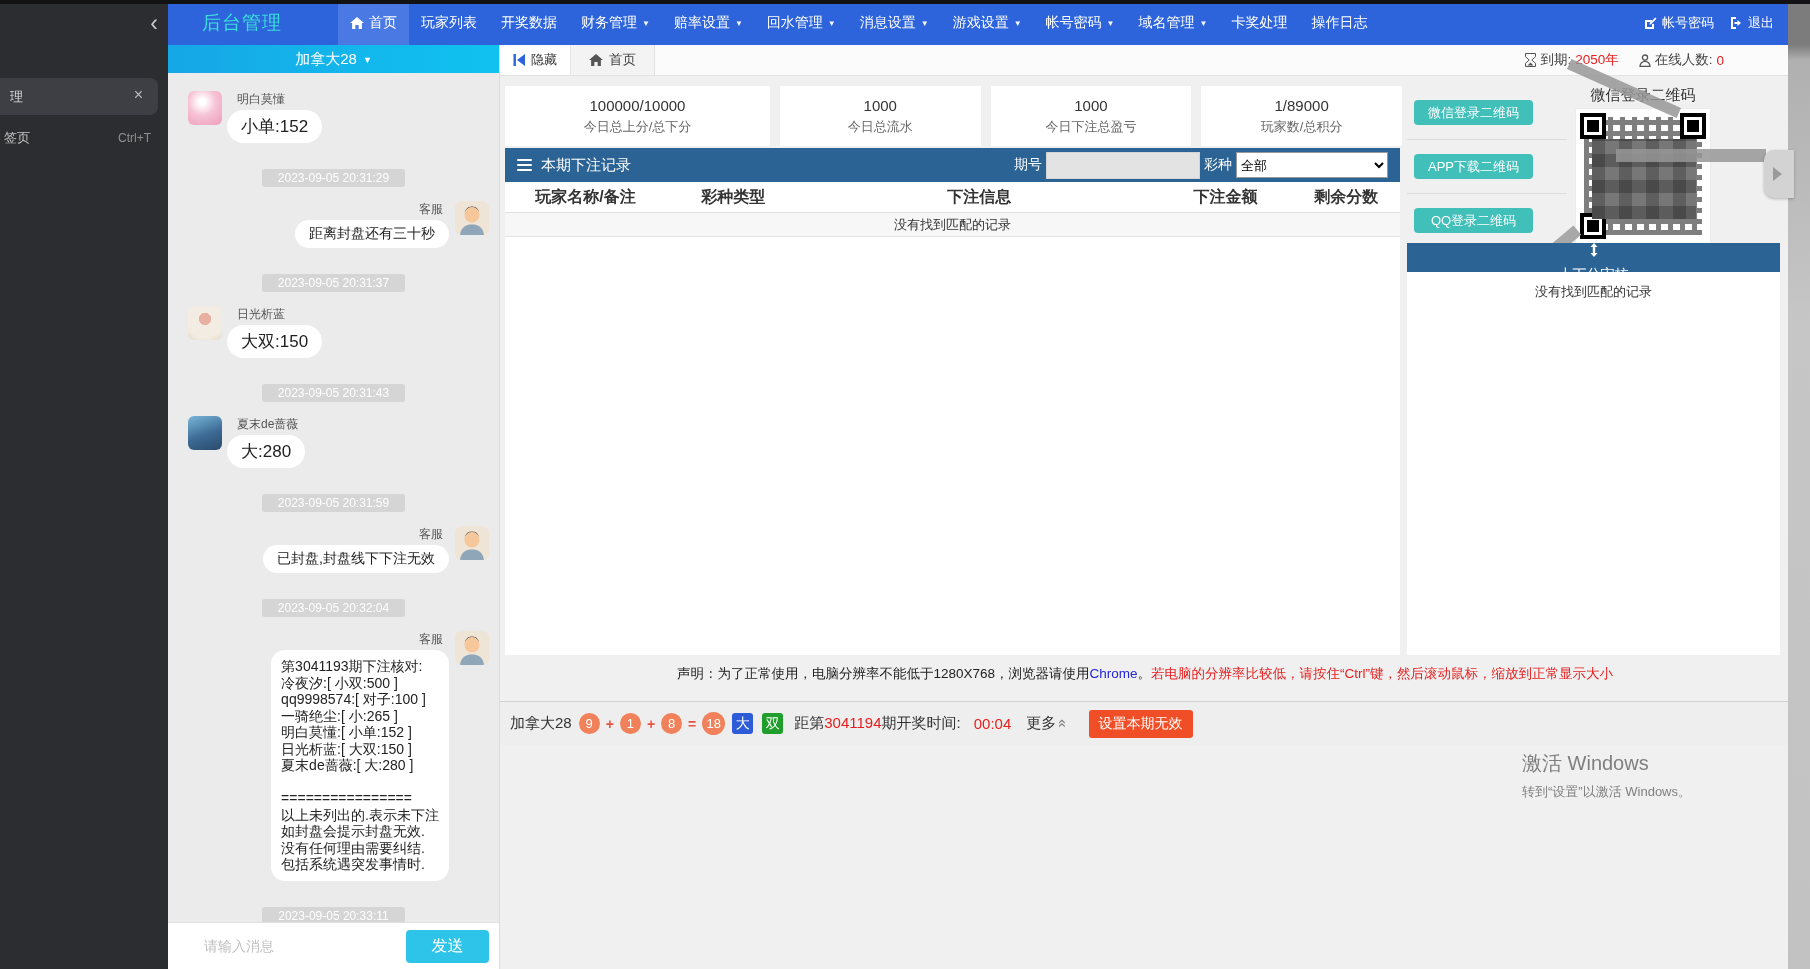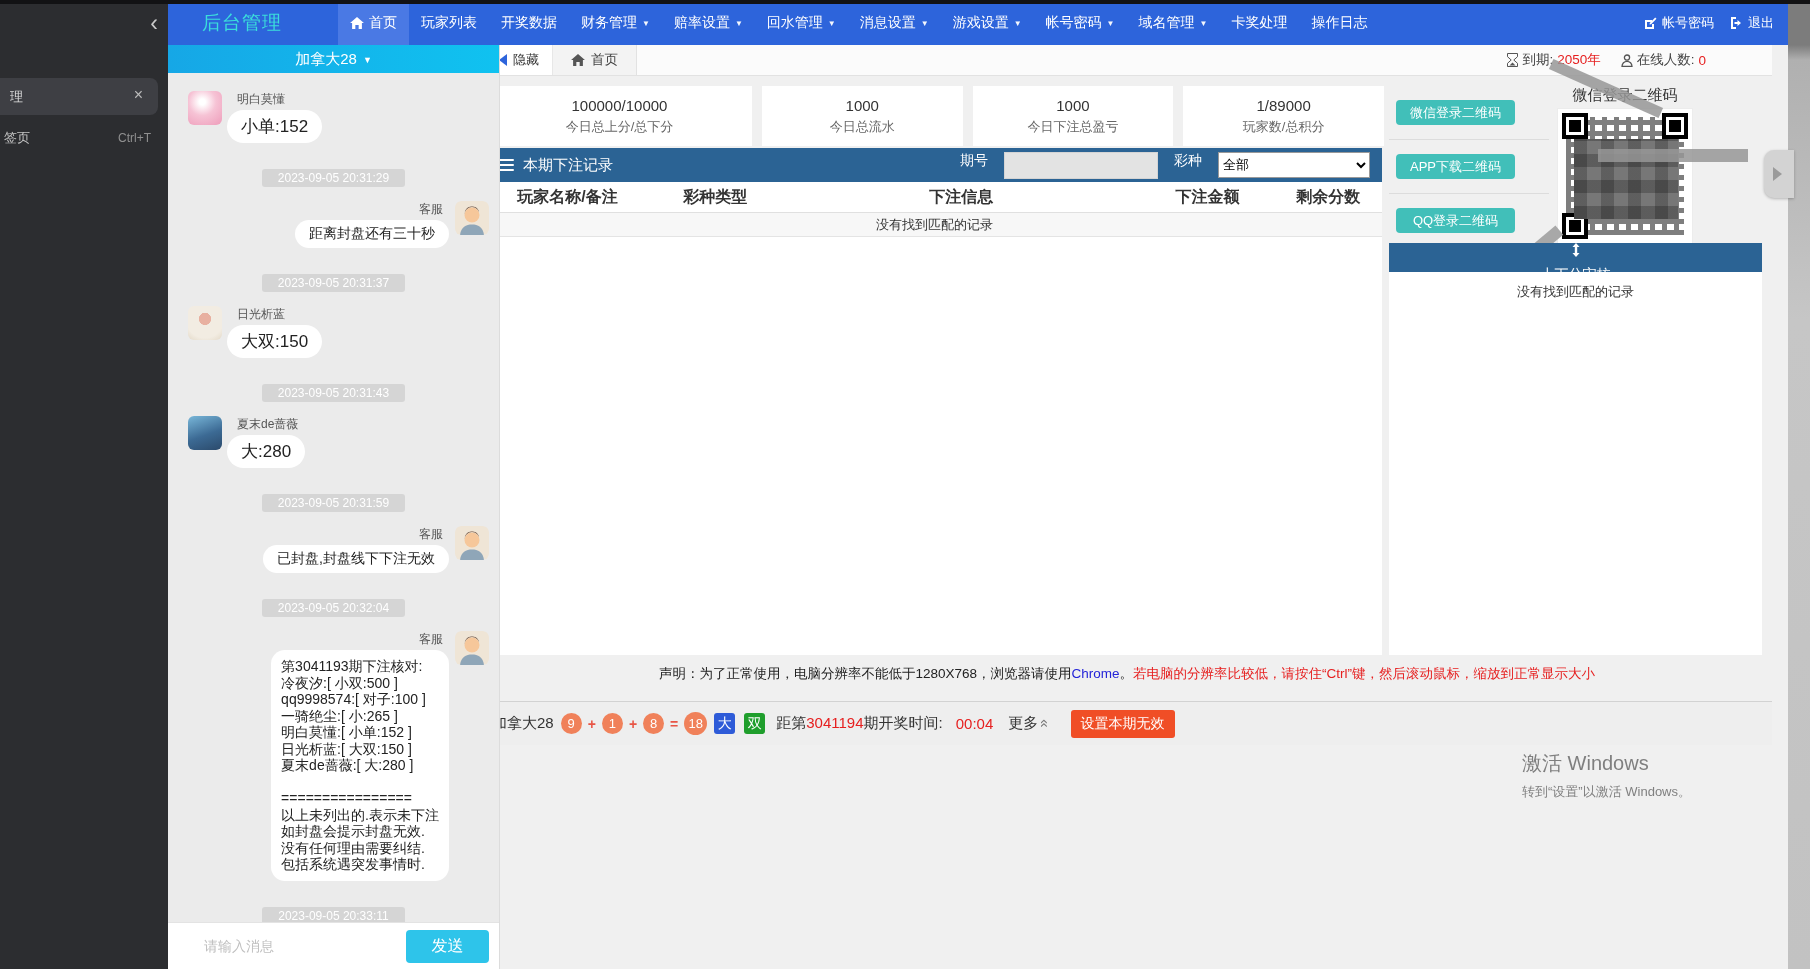--- a/index.html
+++ b/index.html
@@ -55,38 +55,38 @@
   .cbubble{background:#fff;border-radius:18px;padding:5px 14px;font-size:17px;color:#222;width:fit-content;max-width:235px;margin-top:3px;}
   .cmsg.left .cbubble{margin-left:59px;}
   .cmsg.right .cbubble{margin-left:auto;margin-right:50px;font-size:14px;border-radius:14px;}
   .cbubble.big{font-size:13px;line-height:16.5px;border-radius:8px;padding:8px 10px;}
   #chat-input-bar{position:absolute;left:0;right:0;bottom:0;height:46px;background:#fff;border-top:1px solid #e3e3e3;display:flex;align-items:center;z-index:5;}
   #chat-input{border:none;outline:none;flex:1;margin-left:34px;font-size:14px;color:#333;background:transparent;}
   #chat-input::placeholder{color:#bfbfbf;}
   #send-btn{width:83px;height:33px;margin-right:10px;background:#2ec4ea;color:#fff;border:none;border-radius:4px;font-size:16px;cursor:pointer;}
 
   
-  #main{position:absolute;left:482px;top:45px;width:1290px;height:700px;}
+  #main{position:absolute;left:500px;top:45px;width:1290px;height:700px;}
   #breadcrumb{position:absolute;left:0;top:0;width:100%;height:31px;background:#fbfbfb;border-bottom:1px solid #e2e2e2;display:flex;align-items:stretch;box-sizing:border-box;}
   #hide-btn{display:flex;align-items:center;gap:5px;padding:0 13px;font-size:13px;color:#333;background:#fff;border-right:1px solid #e7e7e7;cursor:pointer;}
   #home-tab{display:flex;align-items:center;gap:6px;padding:0 18px;background:#f3f3f3;border-right:1px solid #e2e2e2;font-size:13.5px;color:#444;cursor:pointer;}
   #top-info{margin-left:auto;display:flex;align-items:center;gap:20px;padding-right:66px;font-size:13.5px;color:#444;}
   .info-chunk{display:flex;align-items:center;gap:4px;}
   .redtxt{color:#e62020;}
 
   #stats{position:absolute;left:5px;top:41px;width:897px;height:60px;display:flex;gap:10px;}
   .stat{background:#fff;flex:1;display:flex;flex-direction:column;align-items:center;justify-content:center;gap:4px;}
   .stat:nth-child(1){flex:1.32;}
   .stat-v{font-size:15px;color:#333;}
   .stat-l{font-size:13px;color:#666;}
 
   #bet-panel{position:absolute;left:5px;top:103px;width:895px;height:507px;background:#fff;}
   .phead{height:34px;background:#2b6394;display:flex;align-items:center;color:#fff;padding:0 12px;gap:9px;box-sizing:border-box;}
   .ptitle{font-size:15px;}
-  .pctrl{margin-left:auto;display:flex;align-items:flex-start;gap:16px;font-size:14px;}
+  .pctrl{margin-left:auto;display:flex;align-items:center;gap:4px;font-size:14px;}
   #issue-input{width:148px;height:23px;background:#e3e3e3;border:1px solid #d4d4d4;outline:none;}
   #lottery-select{width:152px;height:26px;font-size:13px;background:#fff;border:1px solid #999;}
   .thead{display:flex;height:30px;align-items:center;border-bottom:1px solid #e0e0e0;font-weight:bold;font-size:16px;color:#333;}
   .th{text-align:center;}
   .th:nth-child(1){width:18%;}.th:nth-child(2){width:15%;}.th:nth-child(3){width:40%;}.th:nth-child(4){width:15%;}.th:nth-child(5){width:12%;}
   .empty-row{height:23px;display:flex;align-items:center;justify-content:center;background:#f7f7f7;border-bottom:1px solid #e4e4e4;font-size:13px;color:#333;}
 
   
   #right-col{position:absolute;left:907px;top:41px;width:373px;height:569px;}
   .qr-row{width:160px;height:54px;border-bottom:1px solid #dcdcdc;display:flex;align-items:center;padding-left:7px;box-sizing:border-box;}

